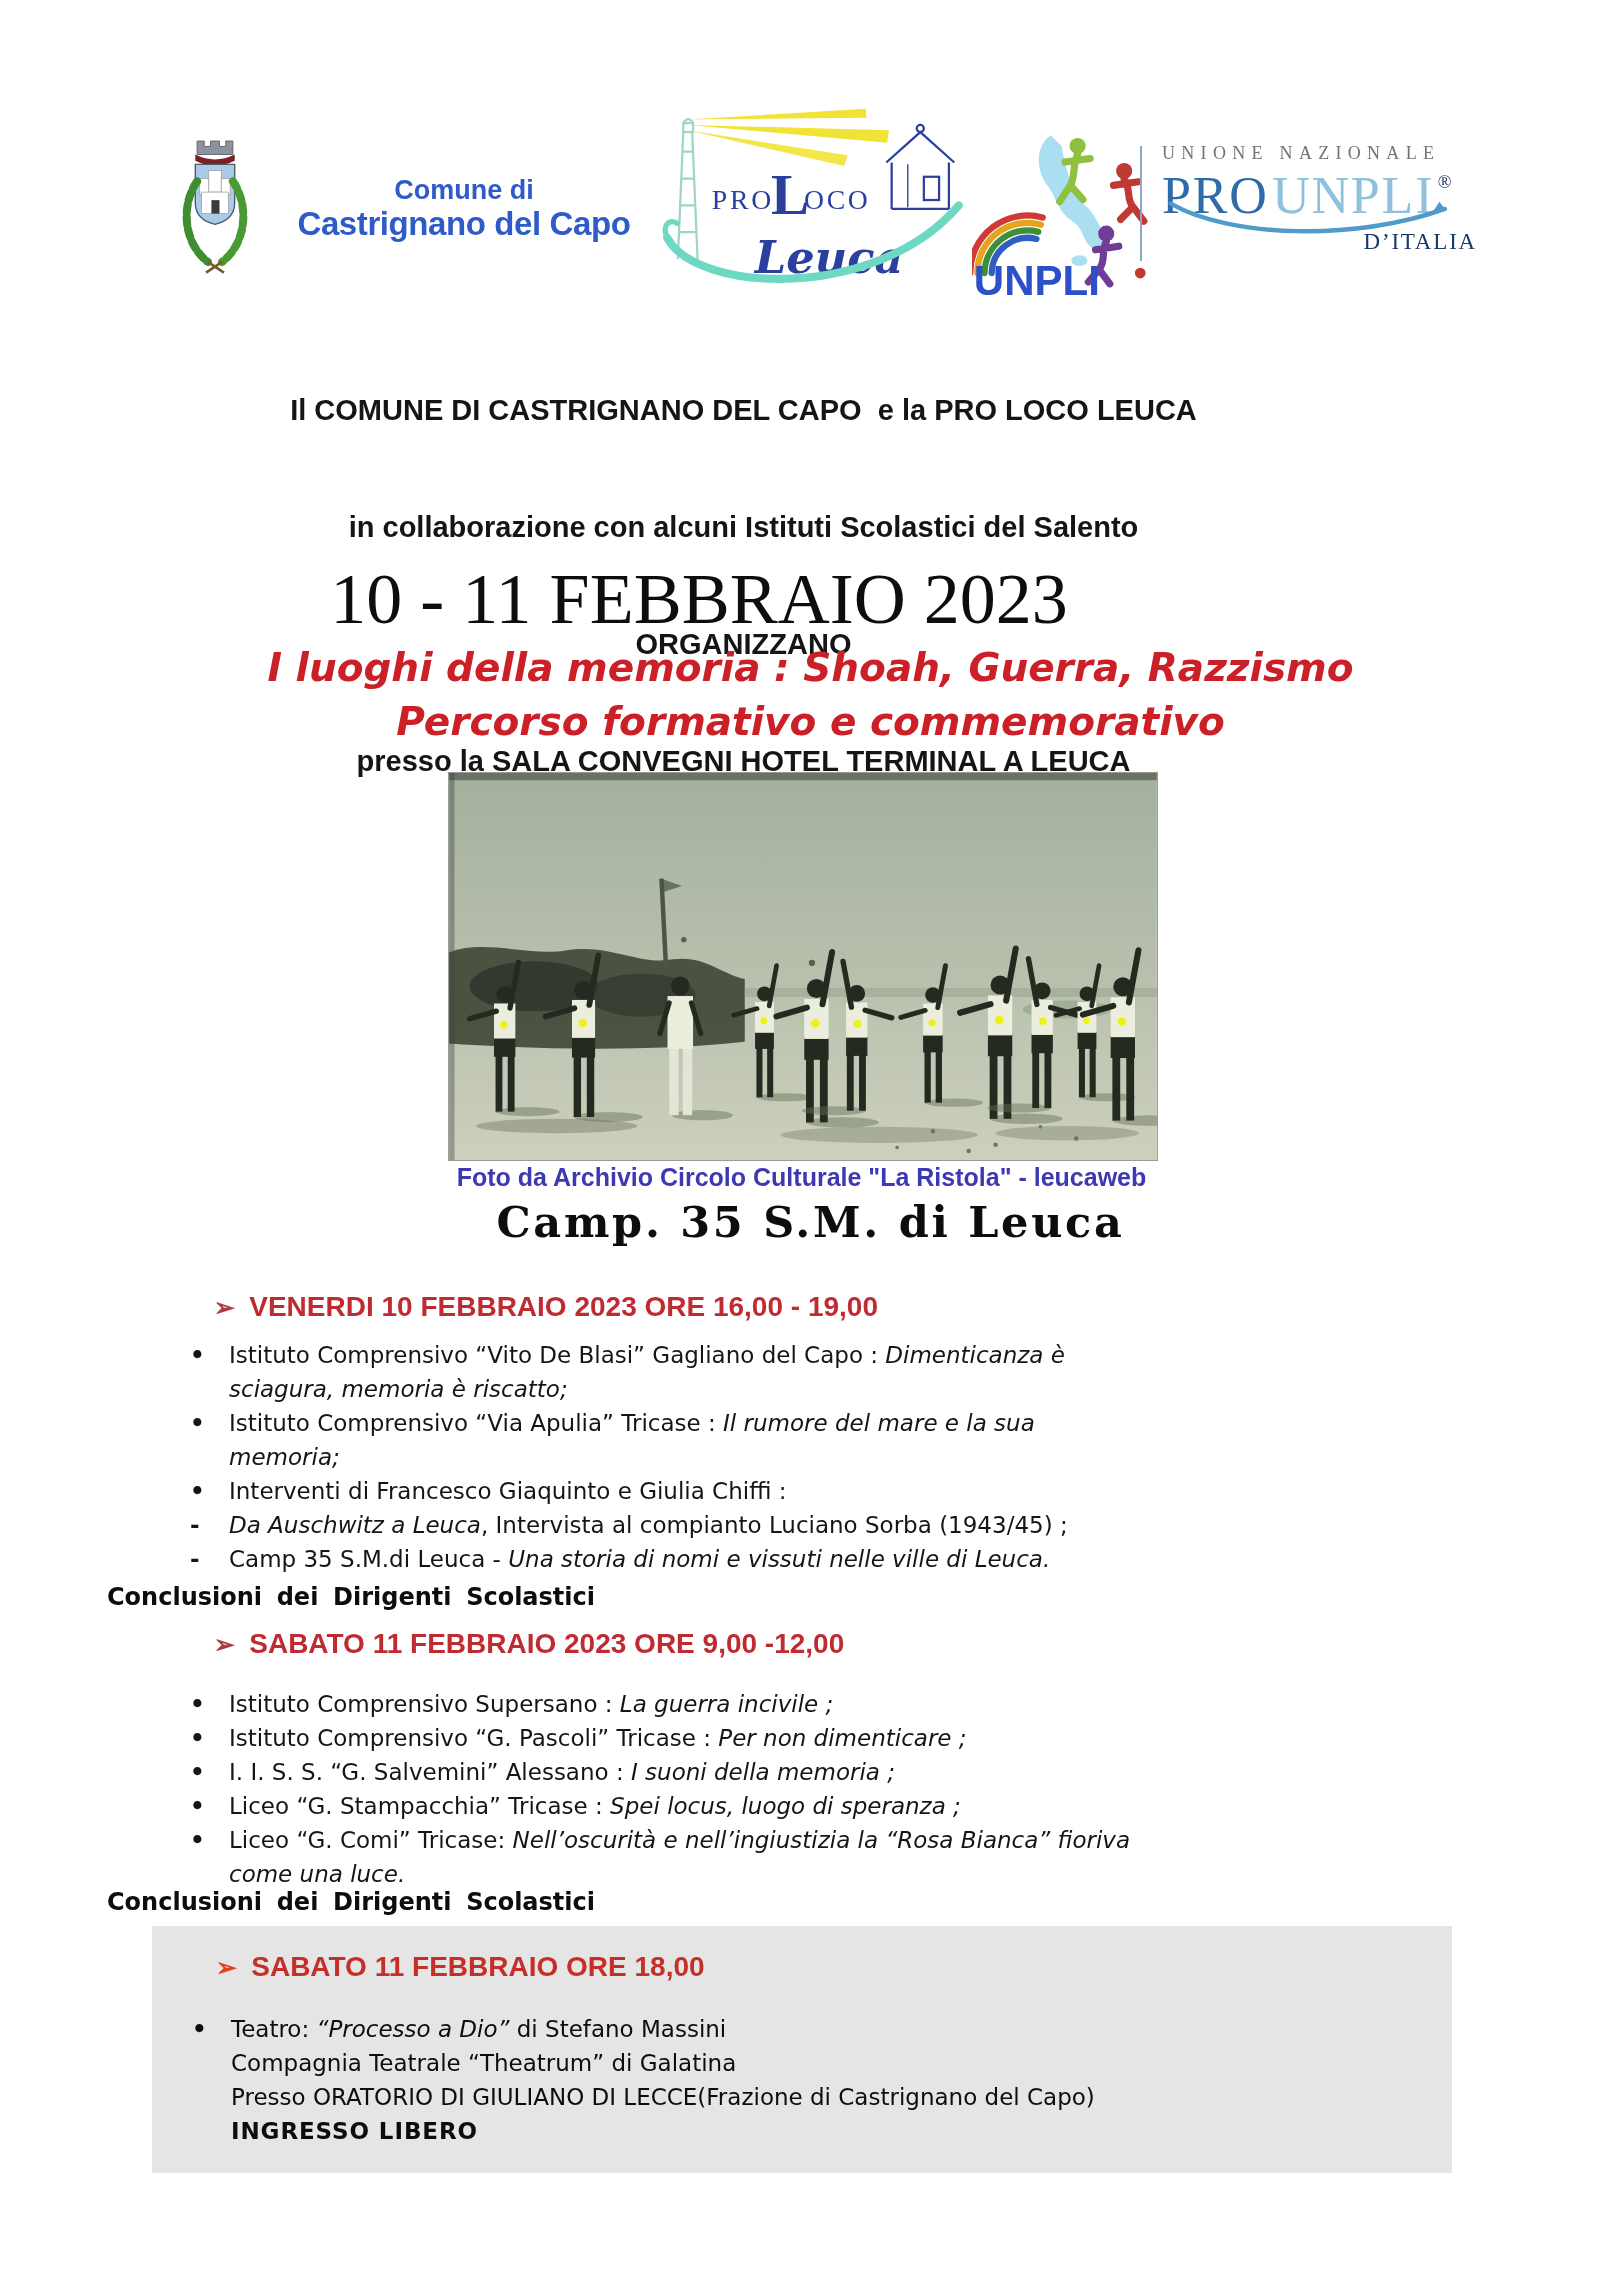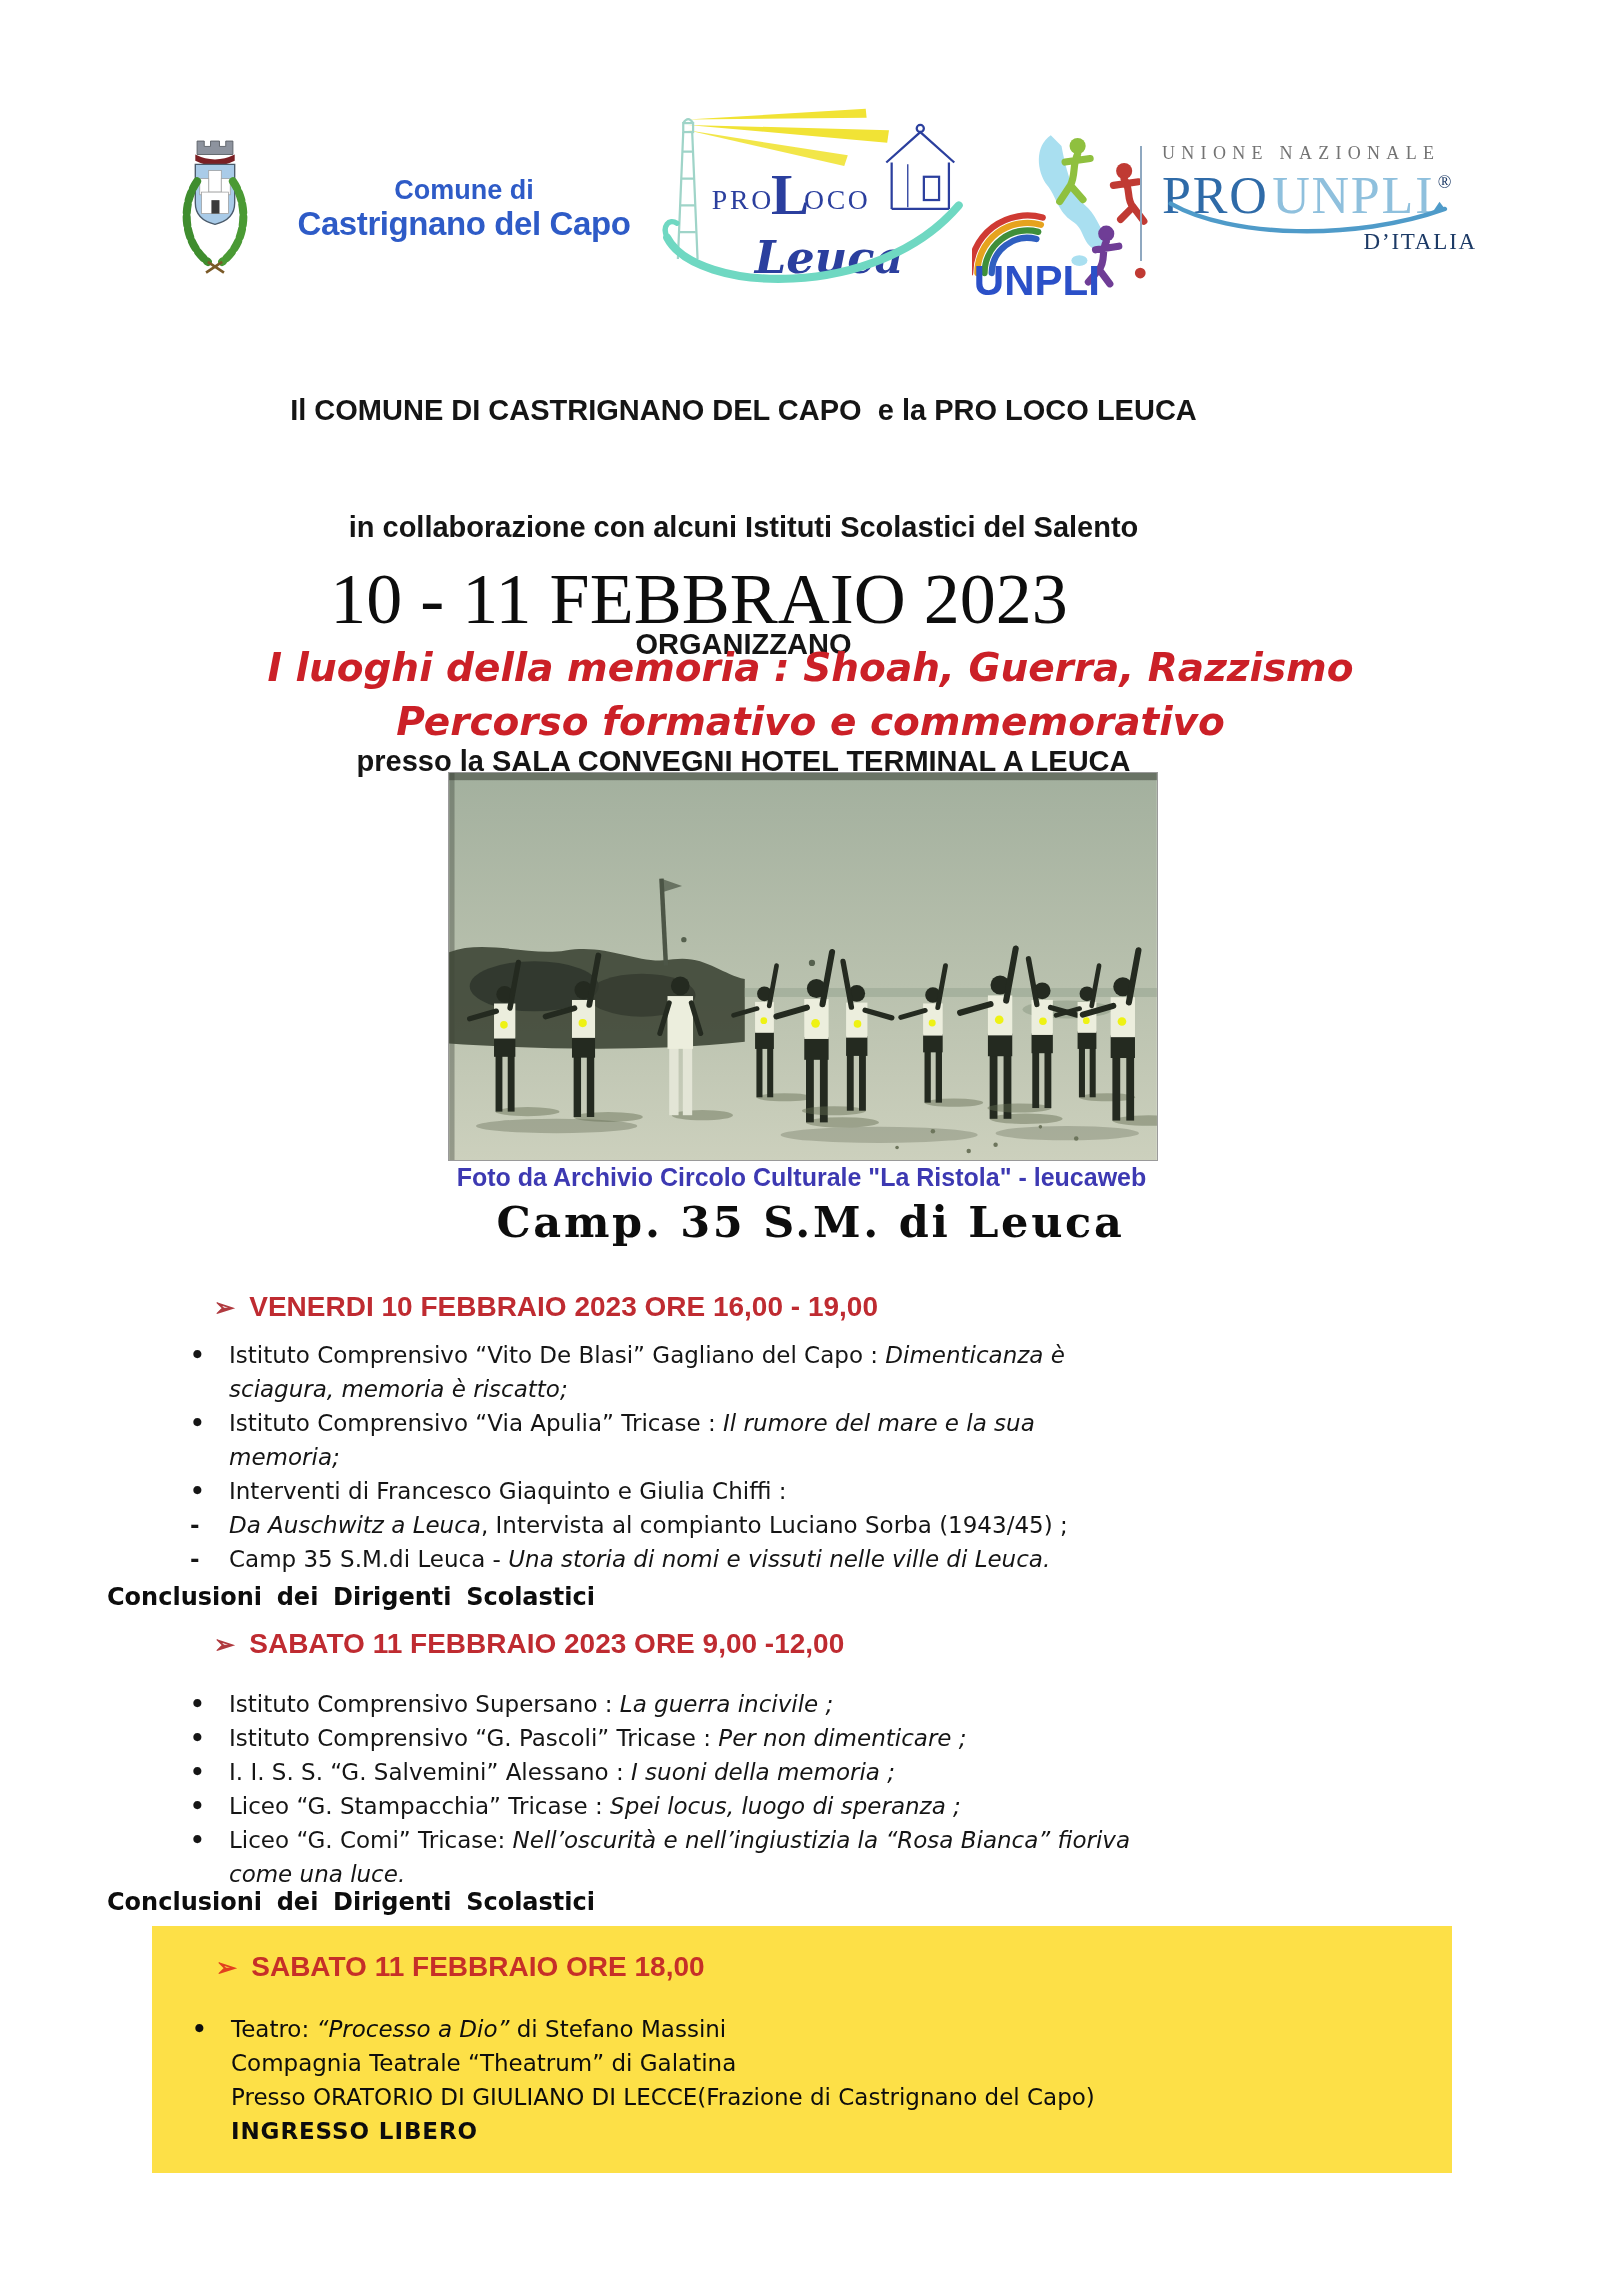--- a/index.html
+++ b/index.html
@@ -52,21 +52,21 @@
   .li{display:flex;}
   .li .marker{width:39px;flex:none;font-weight:bold;}
   .li .txt{flex:1;}
   .em{font-style:italic;}
   .l2:empty{display:none;}
   .conclusion{position:absolute;font-family:"DejaVu Sans",sans-serif;font-weight:bold;
               font-size:24px;word-spacing:6.3px;color:#0d0d0d;white-space:nowrap;}
   .c1{left:107px;top:1583px;}
   .c2{left:107px;top:1888px;}
   
-  .ybox{position:absolute;left:152px;top:1926px;width:1300px;height:247px;background:#fde047;}
+  .ybox{position:absolute;left:152px;top:1926px;width:1300px;height:247px;background:#e5e5e5;}
   .ybox .sess-head{left:40px;top:25px;color:#c62f28;}
   .ybox .sess-head .arr{color:#e2401f;}
   .theatre{position:absolute;left:40px;top:86px;display:flex;
            font-family:"DejaVu Sans",sans-serif;font-size:23px;line-height:34px;color:#0d0d0d;}
   .theatre .marker{width:39px;flex:none;font-weight:bold;}
   .theatre .bold{font-weight:bold;letter-spacing:0.9px;}
   svg text{user-select:none;}
 </style>
 </head>
 <body>

